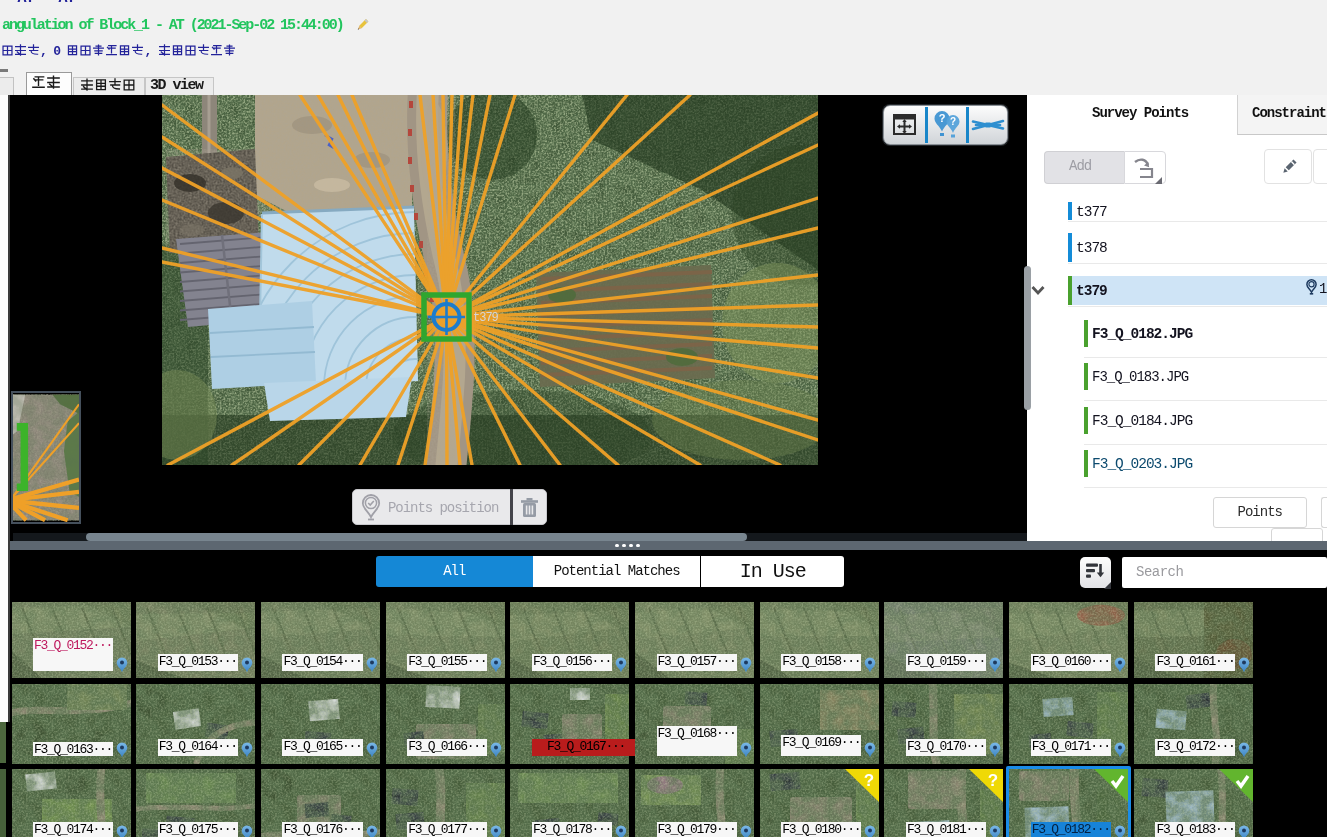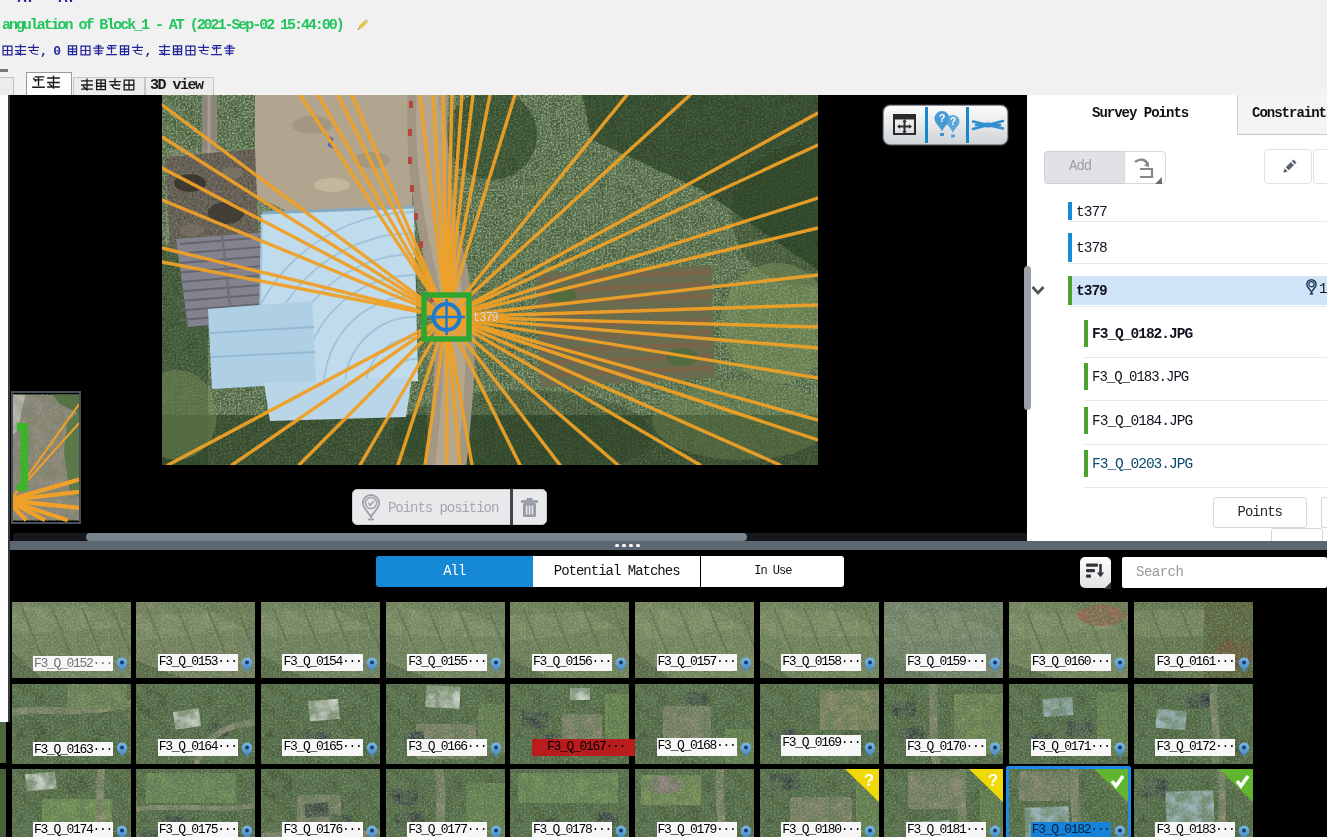--- a/index.html
+++ b/index.html
@@ -403,21 +403,21 @@
 <rect x="3.8" y="14" width="3.4" height="1.6" fill="#1e3a5f"></rect>
     </svg>
     <div class="a" style="left:292px;top:186px;font-size:14px;color:#13131f">1</div>
     <div class="a" style="left:186px;top:402.3px;width:93.5px;height:31px;background:#fff;border:1px solid #d6d6d6;border-radius:3px;font-size:14px;color:#2b2b2b;text-align:center;line-height:29px;letter-spacing:-1px">Points</div>
     <div class="a" style="left:293.5px;top:402.3px;width:12px;height:31px;background:#fff;border:1px solid #d6d6d6;border-radius:3px 0 0 3px;border-right:none"></div>
     <div class="a" style="left:244px;top:433px;width:52px;height:16px;background:#fff;border:1px solid #d6d6d6;border-radius:3px"></div>
   </div>
 <div class="a" style="left:1023.5px;top:266px;width:7px;height:144px;background:#9aa0a5;border-radius:4px"></div>
 <div class="a" style="left:375.7px;top:555.8px;width:157.3px;height:31px;background:#1588d6;border-radius:3px 0 0 3px;color:#fff;font-size:14px;text-align:center;line-height:31px;letter-spacing:-1px">All</div>
 <div class="a" style="left:533px;top:555.8px;width:167.3px;height:31px;background:#fff;color:#111;font-size:14px;text-align:center;line-height:31px;letter-spacing:-1px">Potential Matches</div>
-<div class="a" style="left:701.3px;top:555.8px;width:143px;height:31px;background:#fff;border-radius:0 3px 3px 0;color:#111;font-size:12px;text-align:center;line-height:31px;letter-spacing:-1px">In Use</div>
+<div class="a" style="left:701.3px;top:555.8px;width:143px;height:31px;background:#fff;border-radius:0 3px 3px 0;color:#111;font-size:20px;text-align:center;line-height:31px;letter-spacing:-1px">In Use</div>
 <div class="a" style="left:1079.5px;top:556.5px;width:31.5px;height:31.5px;background:linear-gradient(#fdfdfd,#e2e2e6);border-radius:5px"></div>
 <svg class="a" style="left:1085px;top:562px" width="21" height="21" viewBox="0 0 21 21">
 <g fill="#33353b">
       <rect x="1" y="1.5" width="12" height="3.2" rx="1"></rect>
       <rect x="1" y="7" width="9" height="3.2" rx="1"></rect>
       <rect x="1" y="12.5" width="5" height="3.2" rx="1"></rect>
     </g>
 <g stroke="#33353b" stroke-width="2.6">
       <line x1="15.5" y1="2" x2="15.5" y2="12"></line>
     </g>
@@ -431,21 +431,21 @@
       <polygon points="0,6 119,2 119,26 0,34" fill="#90a073" opacity="0.5"></polygon>
       <polygon points="0,80 0,52 30,80" fill="#46573a" opacity="0.85"></polygon>
       <polygon points="119,0 70,0 119,26" fill="#55684395" opacity="0.7"></polygon>
       <line x1="10" y1="6" x2="36" y2="74" stroke="#556644" stroke-width="2.2" opacity="0.8"></line>
       <line x1="40" y1="6" x2="66" y2="74" stroke="#556644" stroke-width="2.2" opacity="0.8"></line>
       <line x1="70" y1="6" x2="96" y2="74" stroke="#556644" stroke-width="2.2" opacity="0.8"></line>
       <line x1="100" y1="6" x2="126" y2="74" stroke="#556644" stroke-width="2.2" opacity="0.8"></line>
       <rect width="119" height="80" fill="#8a8468" opacity="0.1"></rect>
       <rect width="119" height="80" filter="url(#nzd)" opacity="0.45"></rect>
       <rect width="119" height="80" filter="url(#nzl)" opacity="0.3"></rect>
-    </svg><div style="position:absolute;left:21.6px;bottom:7.5px;height:15px;background:#f7f7f7;color:#737373;font-size:13px;letter-spacing:-1.3px;line-height:16px;padding:0 1px;white-space:nowrap">F3_Q_0152···<svg width="12" height="16" viewBox="0 0 12 16" style="position:absolute;right:-15px;bottom:-2px">
+    </svg><div style="position:absolute;left:21.6px;bottom:7.5px;height:33px;background:#f7f7f7;color:#be185d;font-size:13px;letter-spacing:-1.3px;line-height:16px;padding:0 1px;white-space:nowrap">F3_Q_0152···<svg width="12" height="16" viewBox="0 0 12 16" style="position:absolute;right:-15px;bottom:-2px">
 <path d="M6,0.5 a5.3,5.3 0 0 1 5.3,5.3 c0,3.6-3.6,5-5.3,9.4 c-1.7,-4.4-5.3,-5.8-5.3,-9.4 A5.3,5.3 0 0 1 6,0.5z" fill="url(#pingrad)"></path>
 <circle cx="6" cy="5.6" r="2" fill="#1e3a5f"></circle>
       </svg></div></div>
 <div class="a" style="left:136.2px;top:602.4px;width:119px;height:76px;overflow:visible"><svg width="119" height="76" viewBox="0 0 119 80" preserveAspectRatio="none">
       <rect width="119" height="80" fill="#768260"></rect>
       <polygon points="0,13 119,11 119,27 0,41" fill="#90a073" opacity="0.5"></polygon>
       <polygon points="0,80 0,61 47,80" fill="#46573a" opacity="0.85"></polygon>
       <polygon points="119,0 53,0 119,33" fill="#55684395" opacity="0.7"></polygon>
       <line x1="11" y1="6" x2="37" y2="74" stroke="#556644" stroke-width="2.2" opacity="0.8"></line>
       <line x1="41" y1="6" x2="67" y2="74" stroke="#556644" stroke-width="2.2" opacity="0.8"></line>
@@ -665,21 +665,21 @@
 <div class="a" style="left:635.0px;top:683.6px;width:119px;height:80px;overflow:visible"><svg width="119" height="80" viewBox="0 0 119 80" preserveAspectRatio="none">
       <rect width="119" height="80" fill="#4d6340"></rect>
       <rect x="28" y="22" width="48" height="34" fill="#998e7d" rx="3" opacity="0.95"></rect>
       <rect x="50" y="8" width="22" height="13" fill="#3a4048" transform="rotate(4 61.0 14.5)"></rect>
       <line x1="50" y1="14.5" x2="72" y2="14.5" stroke="#262b31" stroke-width="1.5" transform="rotate(4 61.0 14.5)"></line>
       <circle cx="14" cy="62" r="15" fill="#3a4e30" opacity="0.65"></circle>
       <rect x="90" y="45" width="29" height="35" fill="#6a8850"></rect>
       <rect width="119" height="80" fill="#1e2e1a" opacity="0.12"></rect>
       <rect width="119" height="80" filter="url(#nzd)" opacity="0.7"></rect>
       <rect width="119" height="80" filter="url(#nzl)" opacity="0.3"></rect>
-    </svg><div style="position:absolute;left:21.6px;bottom:7.5px;height:18px;background:#f7f7f7;color:#000;font-size:13px;letter-spacing:-1.3px;line-height:16px;padding:0 1px;white-space:nowrap">F3_Q_0168···<svg width="12" height="16" viewBox="0 0 12 16" style="position:absolute;right:-15px;bottom:-2px">
+    </svg><div style="position:absolute;left:21.6px;bottom:7.5px;height:30px;background:#f7f7f7;color:#000;font-size:13px;letter-spacing:-1.3px;line-height:16px;padding:0 1px;white-space:nowrap">F3_Q_0168···<svg width="12" height="16" viewBox="0 0 12 16" style="position:absolute;right:-15px;bottom:-2px">
 <path d="M6,0.5 a5.3,5.3 0 0 1 5.3,5.3 c0,3.6-3.6,5-5.3,9.4 c-1.7,-4.4-5.3,-5.8-5.3,-9.4 A5.3,5.3 0 0 1 6,0.5z" fill="url(#pingrad)"></path>
 <circle cx="6" cy="5.6" r="2" fill="#1e3a5f"></circle>
       </svg></div></div>
 <div class="a" style="left:759.7px;top:683.6px;width:119px;height:80px;overflow:visible"><svg width="119" height="80" viewBox="0 0 119 80" preserveAspectRatio="none">
       <rect width="119" height="80" fill="#4d6340"></rect>
       <rect x="10" y="46" width="28" height="16" fill="#3a4048" transform="rotate(-4 24.0 54.0)"></rect>
       <line x1="10" y1="54.0" x2="38" y2="54.0" stroke="#262b31" stroke-width="1.5" transform="rotate(-4 24.0 54.0)"></line>
       <rect x="36" y="58" width="24" height="13" fill="#3a4048" transform="rotate(6 48.0 64.5)"></rect>
       <line x1="36" y1="64.5" x2="60" y2="64.5" stroke="#262b31" stroke-width="1.5" transform="rotate(6 48.0 64.5)"></line>
       <rect x="60" y="6" width="59" height="40" fill="#97906c"></rect>

